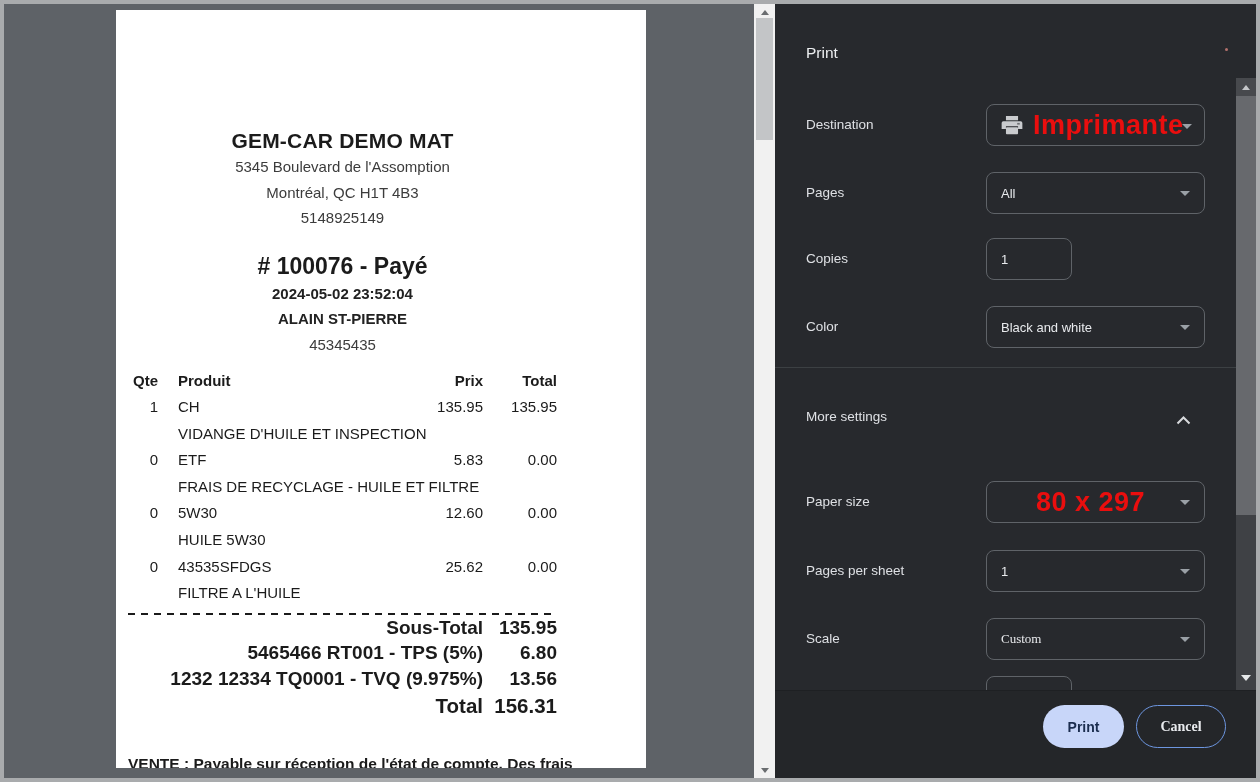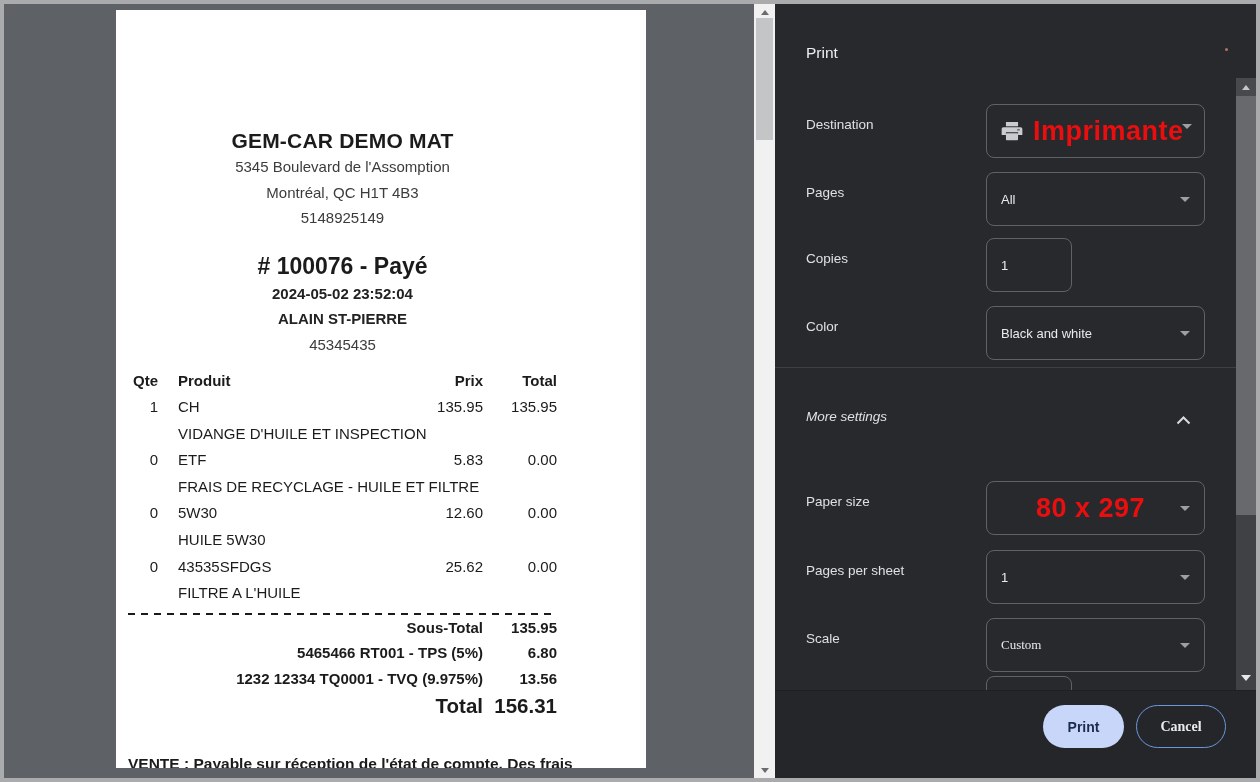--- a/index.html
+++ b/index.html
@@ -20,21 +20,21 @@
   .r-bold { font-weight:bold; color:#222; }
   .rcpt-table { margin-top:10px; font-size:15px; }
   .t-row { display:grid; grid-template-columns:30px 1fr 85px 74px; line-height:26.6px; }
   .t-row .c-qty { text-align:right; }
   .t-row .c-prod { padding-left:20px; }
   .t-row .c-prix, .t-row .c-total { text-align:right; }
   .t-head { font-weight:bold; line-height:27px; }
   .t-desc { padding-left:50px; line-height:26.6px; }
   .dash-sep { height:2px; margin-top:6px;
     background:repeating-linear-gradient(90deg,#1b1b1b 0 7px,transparent 7px 13px); }
-  .tot-row { display:grid; grid-template-columns:1fr 74px; font-size:15px;
+  .tot-row { display:grid; grid-template-columns:1fr 74px; font-size:19px;
     font-weight:bold; line-height:25.5px; }
   .tot-row > span:first-child { text-align:right; }
   .tot-row > span:last-child { text-align:right; }
   .tot-grand { font-size:20.5px; line-height:29px; }
   .rcpt-note { position:absolute; left:12px; top:745px; width:490px;
     font-size:15.5px; font-weight:bold; white-space:nowrap; }
 
   
   #prev-scroll { position:absolute; left:754px; top:4px; width:21px; height:774px;
     background:#f1f1f1; }
@@ -48,36 +48,36 @@
     background:#c3c5c7; }
 
   
   #panel { position:absolute; left:775px; top:4px; width:481px; height:774px;
     background:#27292d; color:#e4e6ea; }
   #panel-title { position:absolute; left:31px; top:40px; font-size:15.5px; color:#eceef0; }
   .dot-artifact { position:absolute; left:450px; top:44px; width:3px; height:3px;
     background:#b2716c; border-radius:50%; }
   .row-label { position:absolute; left:31px; font-size:13.5px; color:#dee0e4;
     line-height:42px; }
-  .control { position:absolute; left:211px; width:219px; height:54px;
+  .control { position:absolute; left:211px; width:219px; height:42px;
     border:1px solid #5f6368; border-radius:8px; background:transparent;
     display:flex; align-items:center; padding:0 14px; font-size:13px; color:#e8eaed; }
   .control .caret { margin-left:auto; width:0; height:0;
     border-left:5px solid transparent; border-right:5px solid transparent;
     border-top:5px solid #9aa0a6; }
   .control.small { width:86px; }
   .red-big { font-weight:bold; font-size:27px; color:#ea0e0e; white-space:nowrap;
     letter-spacing:.5px; }
   #dest-value { position:relative; z-index:2; margin-left:10px; }
   #dest-caret { position:absolute; right:12px; top:19px; z-index:1; }
   #papersize-value { flex:1; text-align:center; position:relative; z-index:2; }
   .divider { position:absolute; left:0; top:363px; width:481px; height:1px; background:#3c4043; }
   #more-settings { position:absolute; left:0; top:389px; width:450px; height:48px; cursor:pointer; }
   #more-settings .ms-label { position:absolute; left:31px; top:0; font-size:13.5px;
-    line-height:48px; color:#dee0e4;font-style:italic; }
+    line-height:48px; color:#dee0e4; }
   #more-settings .chev { position:absolute; right:34px; top:18px; }
   input.val-input { width:100%; height:100%; background:transparent; border:none;
     color:#e8eaed; font-size:13px; font-family:"Liberation Sans",sans-serif; outline:none; }
 
   
   #scale-custom { position:absolute; left:211px; top:672px; width:86px; height:42px;
     border:1px solid #5f6368; border-radius:8px; display:flex; align-items:center;
     padding:0 14px; font-size:13px; color:#e8eaed; z-index:1; }
 
   

